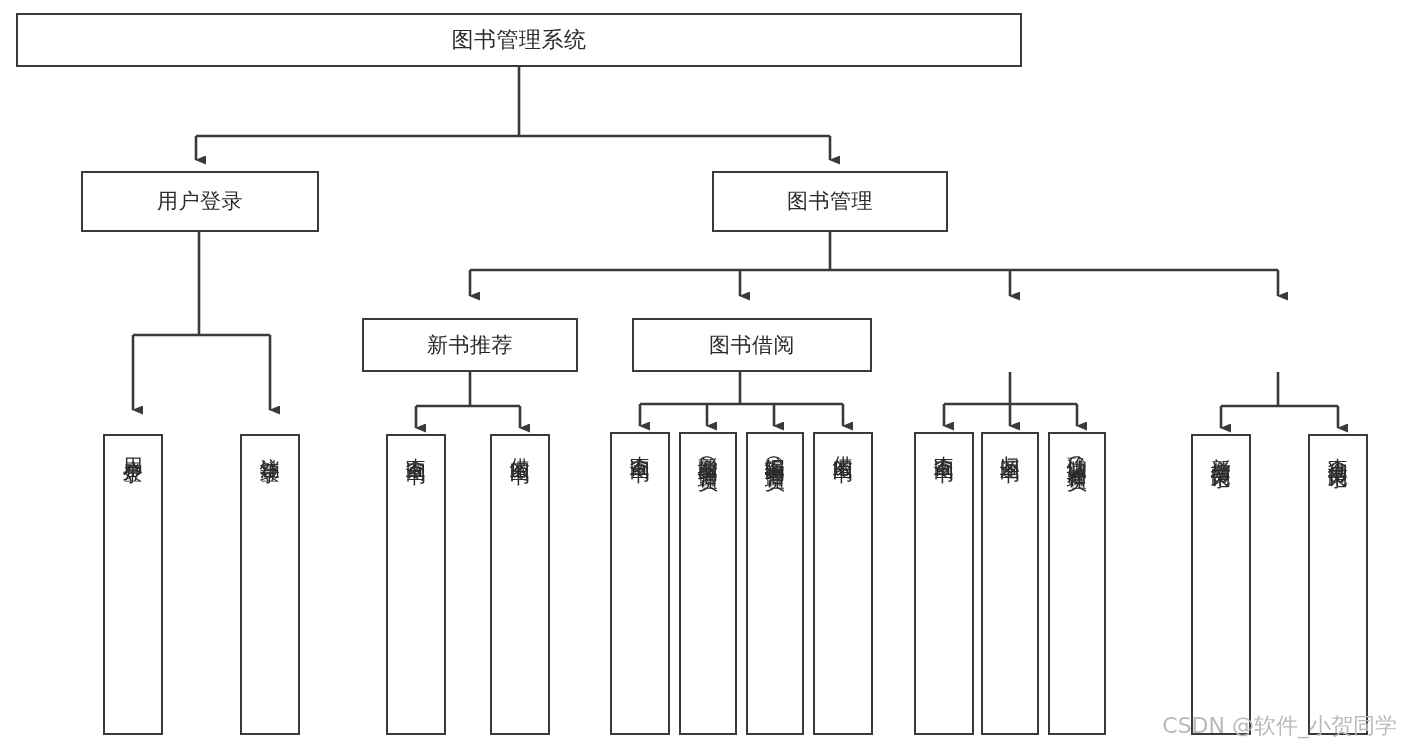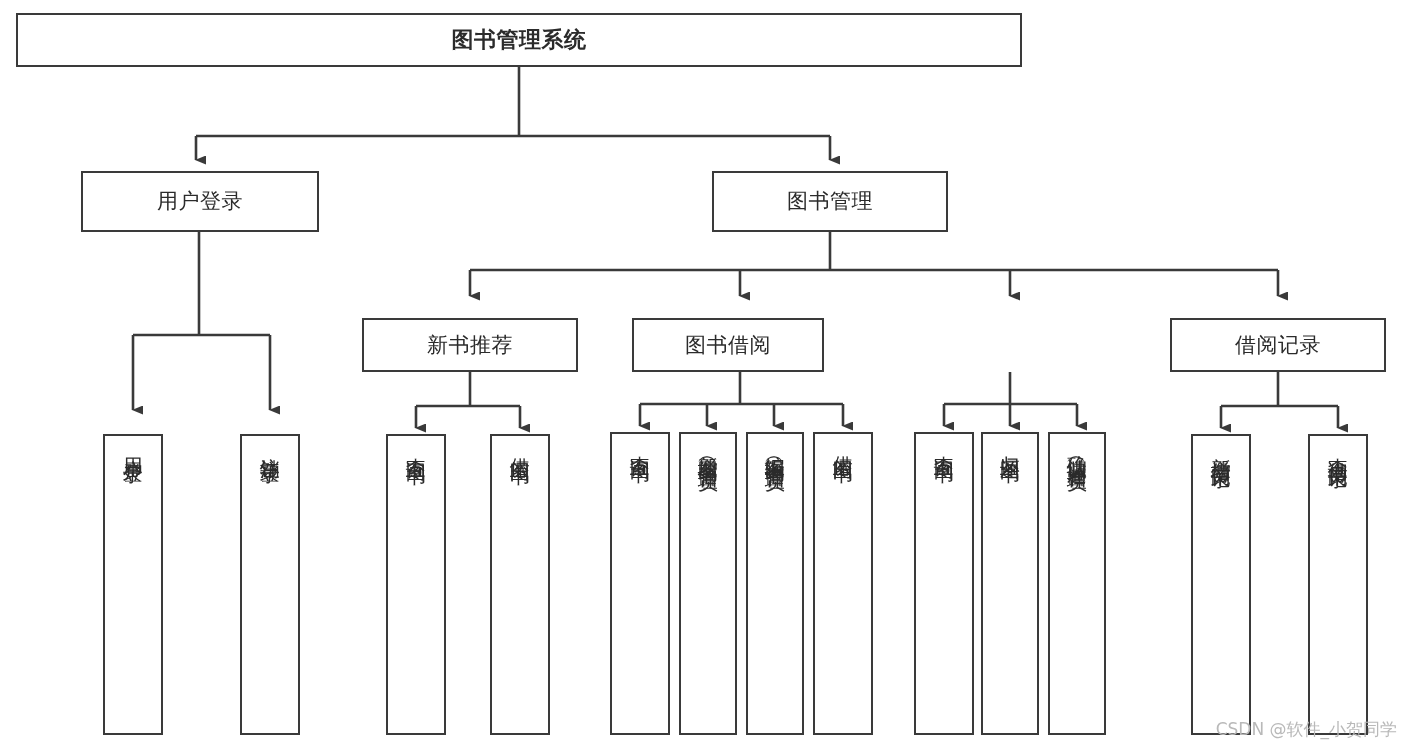--- a/index.html
+++ b/index.html
@@ -59,21 +59,21 @@
     text-orientation: upright;
     font-size: 20px;
     line-height: 1.12;
     letter-spacing: 2.5px;
     max-height: 100%;
   }
   .watermark {
     position: absolute;
     right: 8px;
     bottom: 6px;
-    font-size: 17px;
+    font-size: 22px;
     color: #b9b9b9;
     z-index: 9;
     white-space: nowrap;
     pointer-events: none;
   }
 </style>
 </head>
 <body>
 
 <div id="canvas">
@@ -122,39 +122,36 @@
       <path d="M 1010 404 L 1010 426" marker-end="url(#arrowhead)"></path>
       <path d="M 1077 404 L 1077 426" marker-end="url(#arrowhead)"></path>
 
       <path d="M 1278 372 L 1278 406"></path>
       <path d="M 1221 406 L 1338 406"></path>
       <path d="M 1221 406 L 1221 428" marker-end="url(#arrowhead)"></path>
       <path d="M 1338 406 L 1338 428" marker-end="url(#arrowhead)"></path>
     </g>
   </svg>
 
-  <div class="node-box horizontal root" style="left:16px; top:13px; width:1006px; height:54px;font-weight:bold;">
+  <div class="node-box horizontal root" style="left:16px; top:13px; width:1006px; height:54px;">
     <span class="node-label">图书管理系统</span>
   </div>
 
   <div class="node-box horizontal" style="left:81px; top:171px; width:238px; height:61px;">
     <span class="node-label">用户登录</span>
   </div>
   <div class="node-box horizontal" style="left:362px; top:318px; width:216px; height:54px;">
     <span class="node-label">新书推荐</span>
   </div>
 
   <div class="node-box horizontal" style="left:712px; top:171px; width:236px; height:61px;">
     <span class="node-label">图书管理</span>
   </div>
-  <div class="node-box horizontal" style="left:632px; top:318px; width:192px; height:54px;">
+  <div class="node-box horizontal" style="left:632px; top:318px; width:240px; height:54px;">
     <span class="node-label">图书借阅</span>
-  </div>
-  <div class="node-box horizontal" style="left:1170px; top:318px; width:216px; height:54px;">
-    <span class="node-label">借阅记录</span>
   </div>
 
   <div class="node-box vertical" style="left:103px; top:434px; width:60px; height:301px;">
     <span class="node-label">用户登录</span>
   </div>
   <div class="node-box vertical" style="left:240px; top:434px; width:60px; height:301px;">
     <span class="node-label">注销登录</span>
   </div>
 
   <div class="node-box vertical" style="left:386px; top:434px; width:60px; height:301px;">

